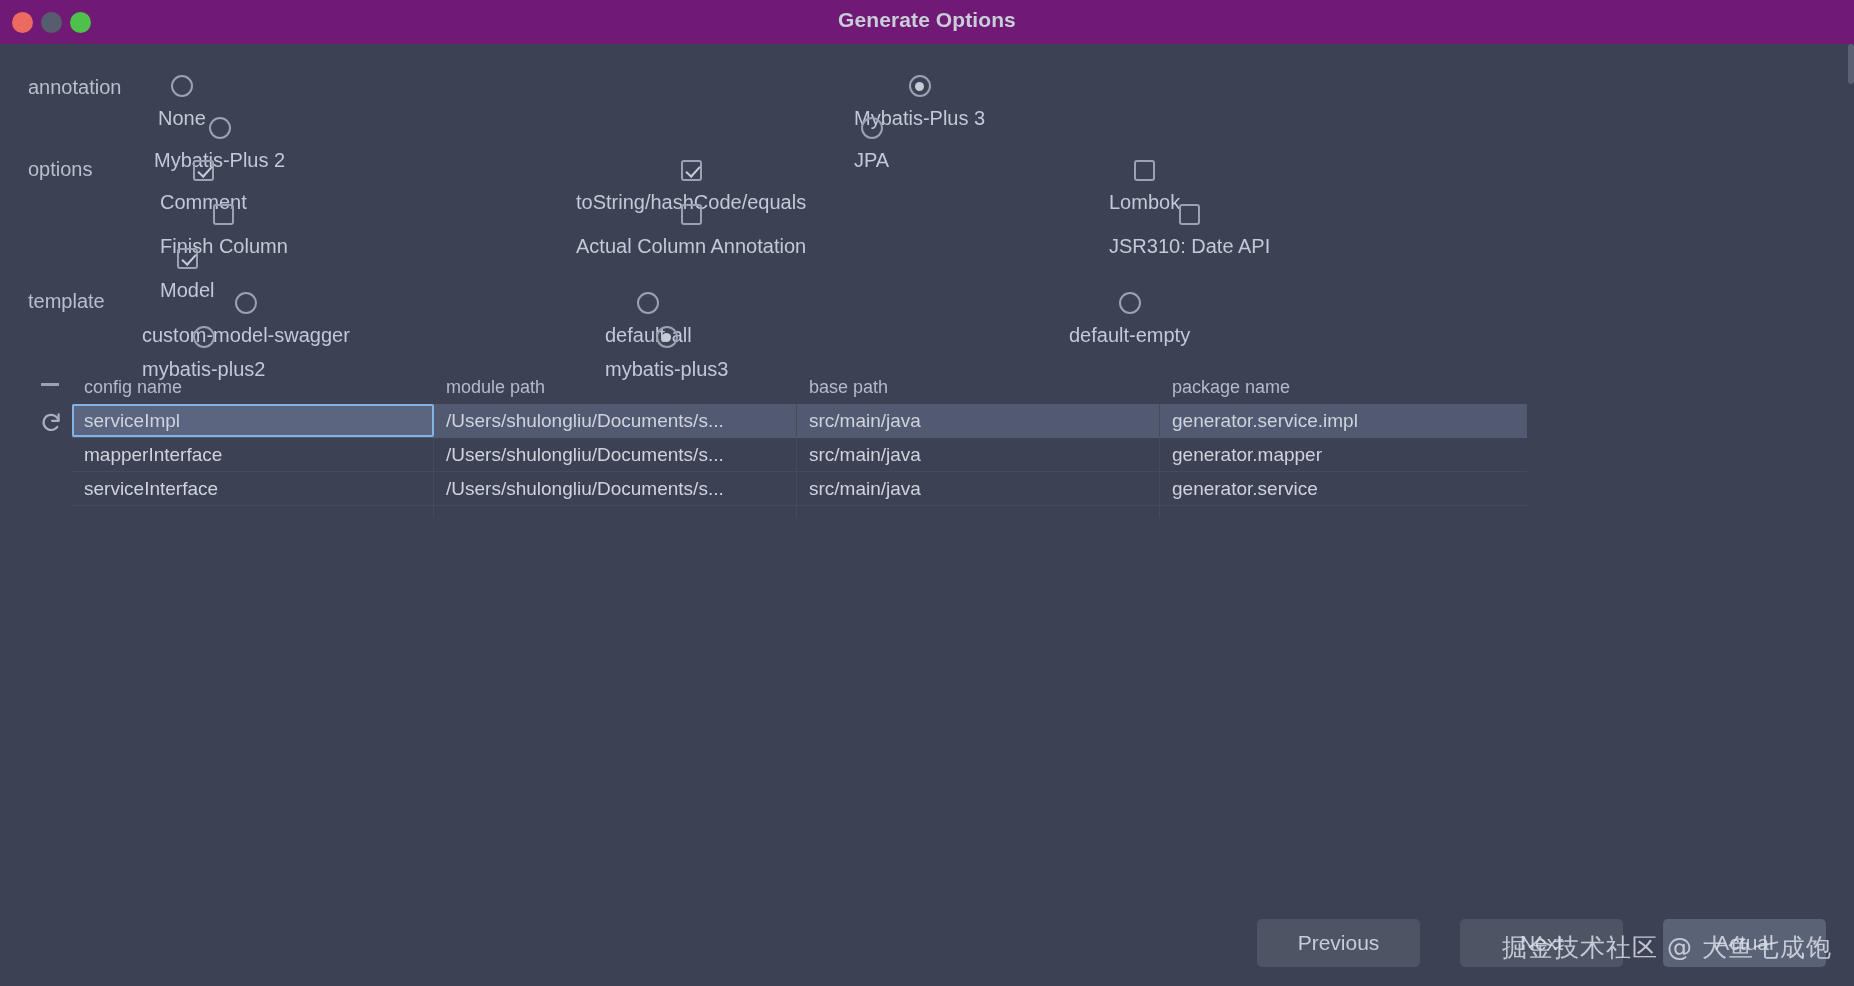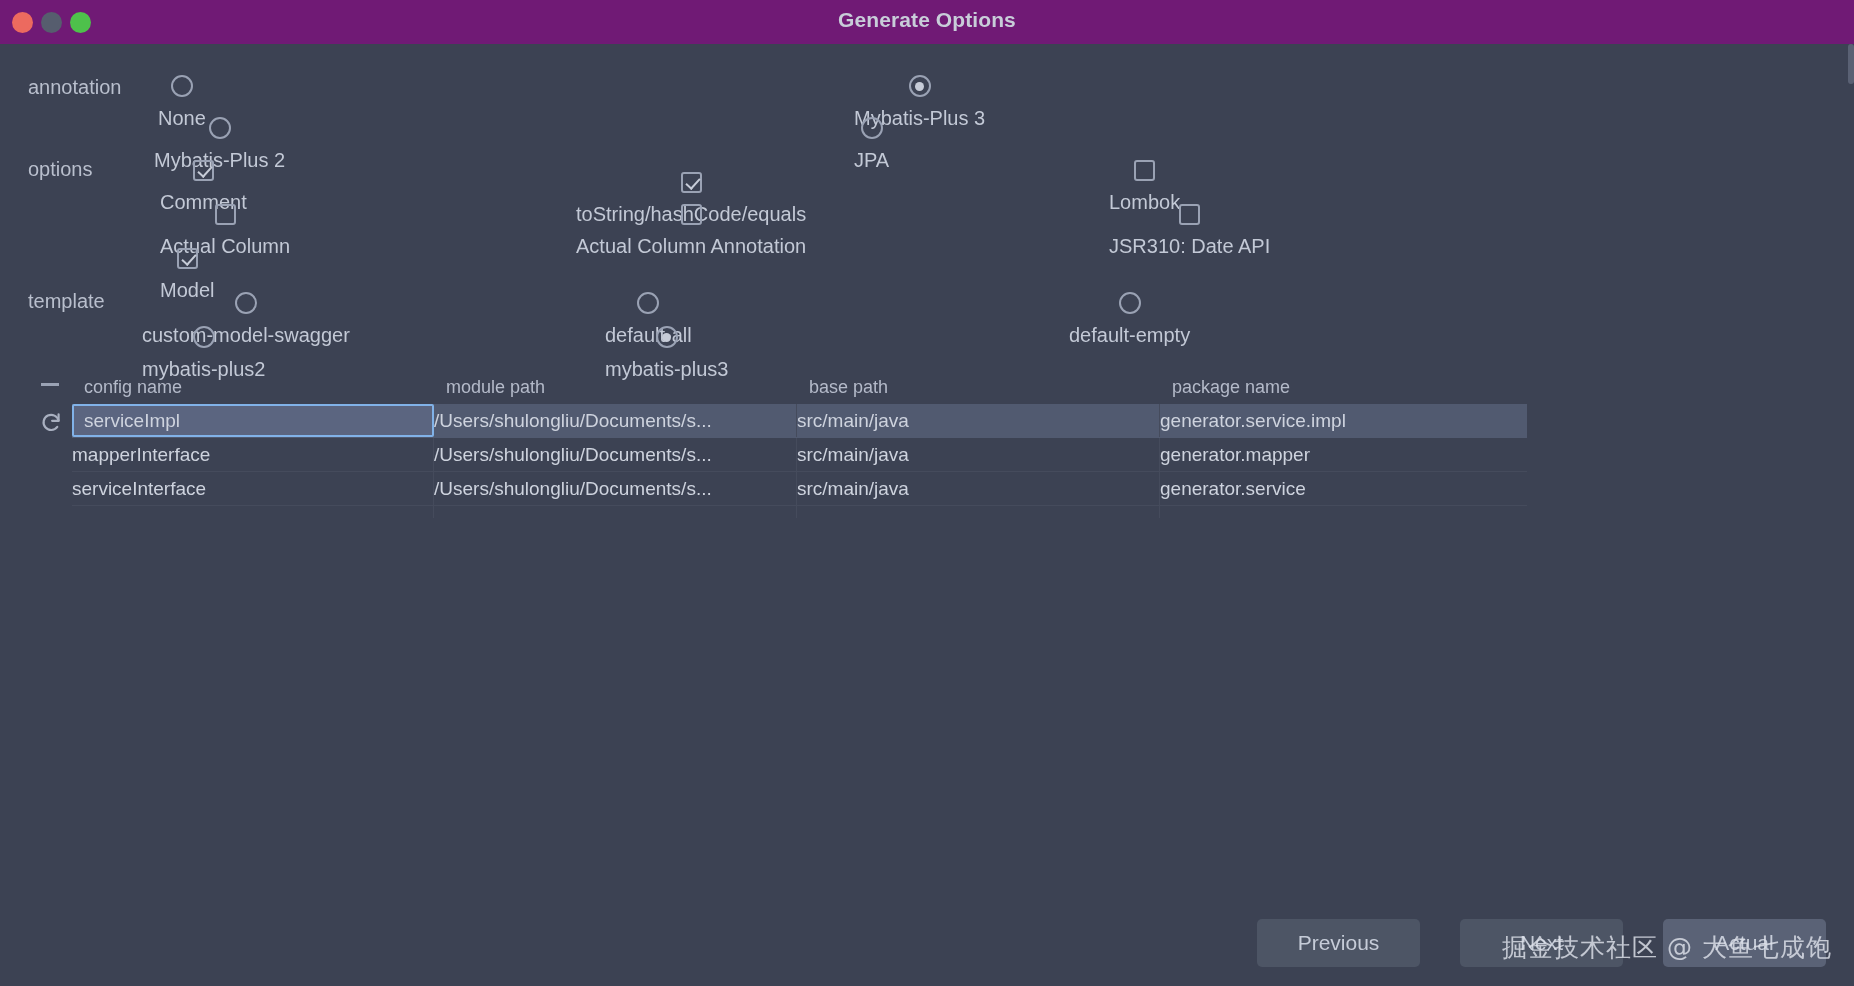--- a/index.html
+++ b/index.html
@@ -158,20 +158,21 @@
   .tbl-row {
     display: flex;
     height: 34px;
     align-items: stretch;
     font-size: 19px;
     color: #ced3de;
     border-bottom: 1px solid #454b5c;
   }
   .tbl-row:first-of-type { border-top: 1px solid #454b5c; }
   .tbl-row .cell {
+    padding-left: 12px;
     display: flex;
     align-items: center;
     overflow: hidden;
     white-space: nowrap;
     border-right: 1px solid #454b5c;
   }
   .tbl-row .cell:last-child { border-right: none; }
   .tbl-row.selected {
     background: #515a70;
     border-bottom: 1px solid #515a70;
@@ -282,33 +283,33 @@
   <span class="lbl">JPA</span>
 </div>
 
 <div class="row-label" style="left:28px; top:158px;">options</div>
 
 <div class="ctl" style="left:160px; top:160px;">
   <span class="check on"></span>
   <span class="lbl">Comment</span>
 </div>
 
-<div class="ctl" style="left:576px; top:160px;margin-top:12px;">
+<div class="ctl" style="left:576px; top:160px;">
   <span class="check on"></span>
   <span class="lbl">toString/hashCode/equals</span>
 </div>
 
 <div class="ctl" style="left:1109px; top:160px;">
   <span class="check"></span>
   <span class="lbl">Lombok</span>
 </div>
 
 <div class="ctl" style="left:160px; top:204px;">
   <span class="check"></span>
-  <span class="lbl">Actual Column</span>
+  <span class="lbl">Finish Column</span>
 </div>
 
 <div class="ctl" style="left:576px; top:204px;">
   <span class="check"></span>
   <span class="lbl">Actual Column Annotation</span>
 </div>
 
 <div class="ctl" style="left:1109px; top:204px;">
   <span class="check"></span>
   <span class="lbl">JSR310: Date API</span>

